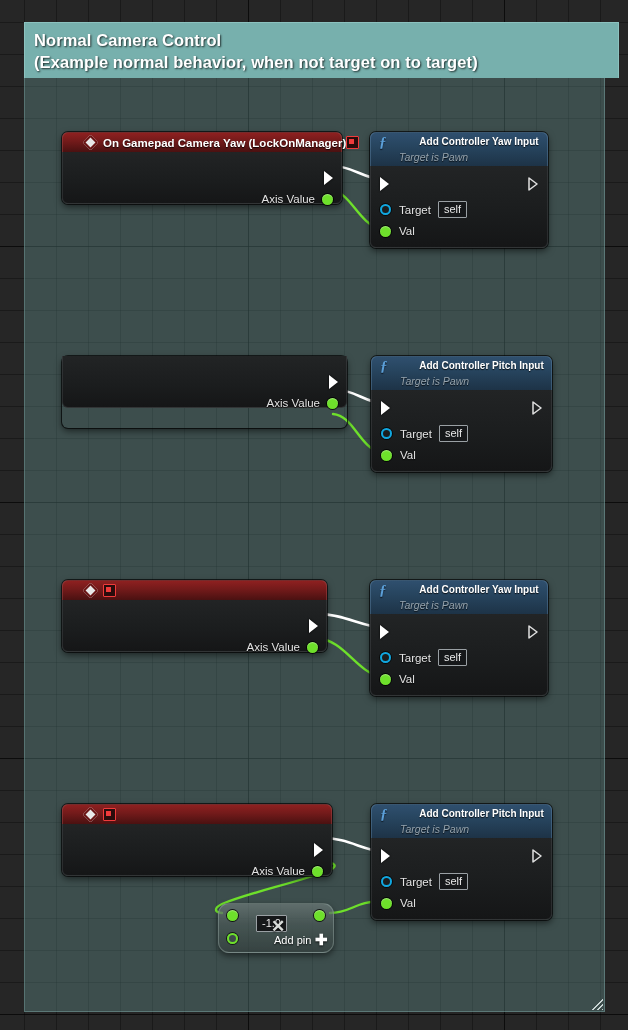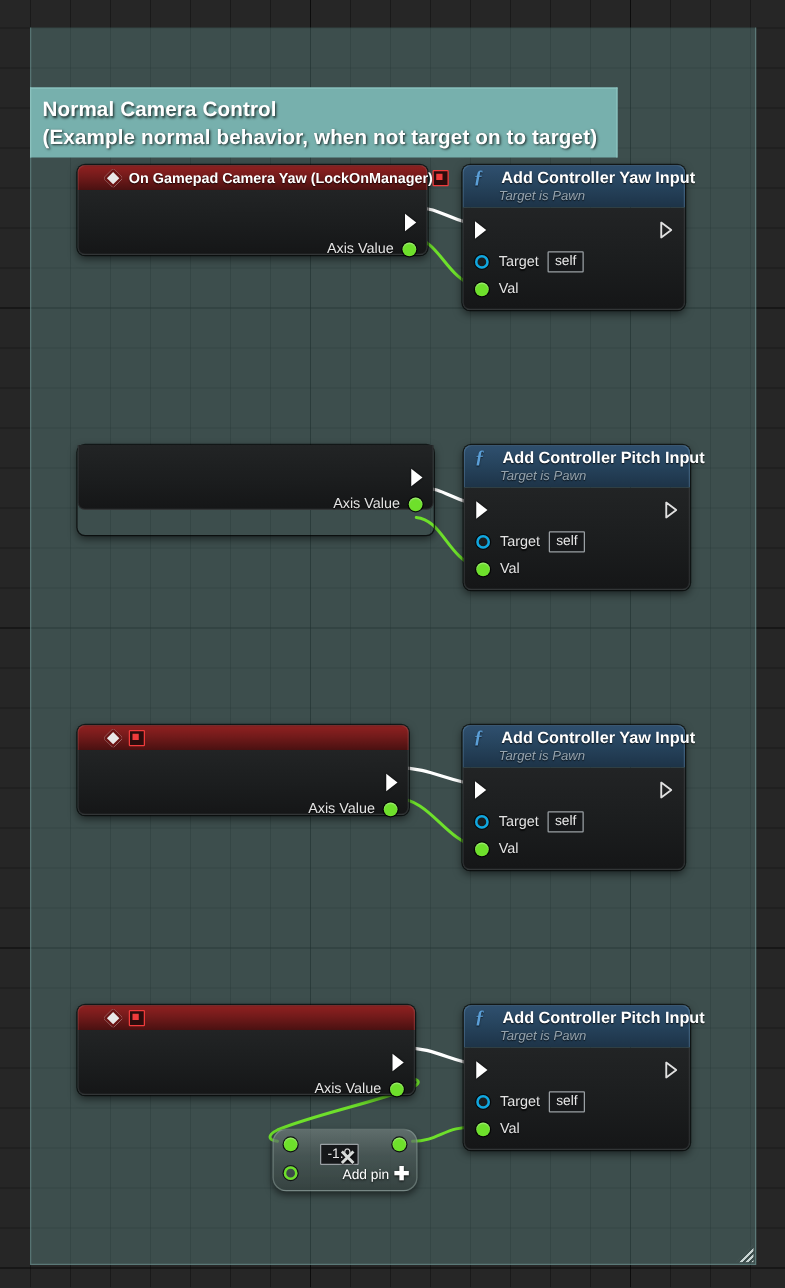--- a/index.html
+++ b/index.html
@@ -44,28 +44,27 @@
     box-sizing: border-box;
     background-color: rgba(116, 172, 170, 0.30);
     border: 1px solid rgba(150, 200, 198, 0.35);
     border-top: none;
     overflow: hidden;
   }
   #comment-header {
     position: absolute;
     left: 24px;
     top: 22px;
-    width: 470px;
+    width: 595px;
     height: 56px;
     box-sizing: border-box;
     background-color: #77b0ad;
     border: 1px solid #8cc2bf;
     border-bottom: none;
     padding: 6px 0 0 9px;
-    margin-top: 48px;
   }
   .comment-line {
     color: #ffffff;
     font-size: 16.5px;
     font-weight: bold;
     line-height: 22px;
     letter-spacing: 0.1px;
     text-shadow: 1px 1px 2px rgba(0,0,0,0.75);
     white-space: nowrap;
   }
@@ -173,27 +172,28 @@
     left: 8px;
     top: 1px;
     color: #5b9fd8;
     font-size: 15px;
     font-style: italic;
     font-family: "Liberation Serif", serif;
     font-weight: bold;
     text-shadow: 0 1px 1px rgba(0,0,0,0.7);
   }
   .fn-title {
-    margin-left: 23px;
+    margin-left: 39px;
     color: #ffffff;
-    font-size: 13px;
+    font-size: 10px;
     font-weight: bold;
     white-space: nowrap;
     line-height: 16px;
     text-shadow: 0 1px 1px rgba(0,0,0,0.8);
+    text-align: center;
   }
   .fn-subtitle {
     margin-left: 21px;
     color: #95a3ad;
     font-size: 10.5px;
     font-style: italic;
     white-space: nowrap;
     line-height: 14px;
     text-shadow: 0 1px 1px rgba(0,0,0,0.7);
   }

